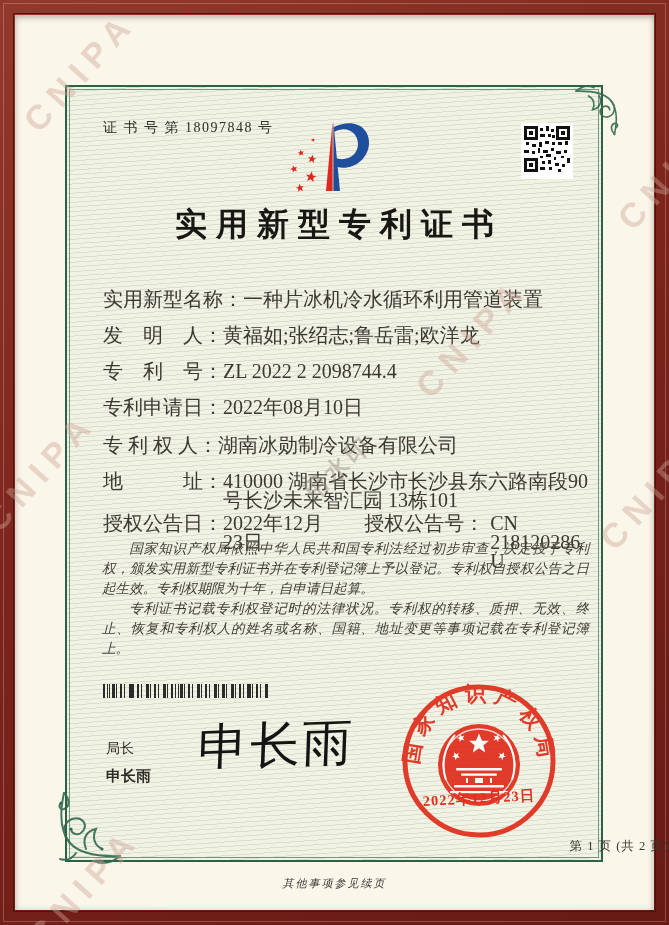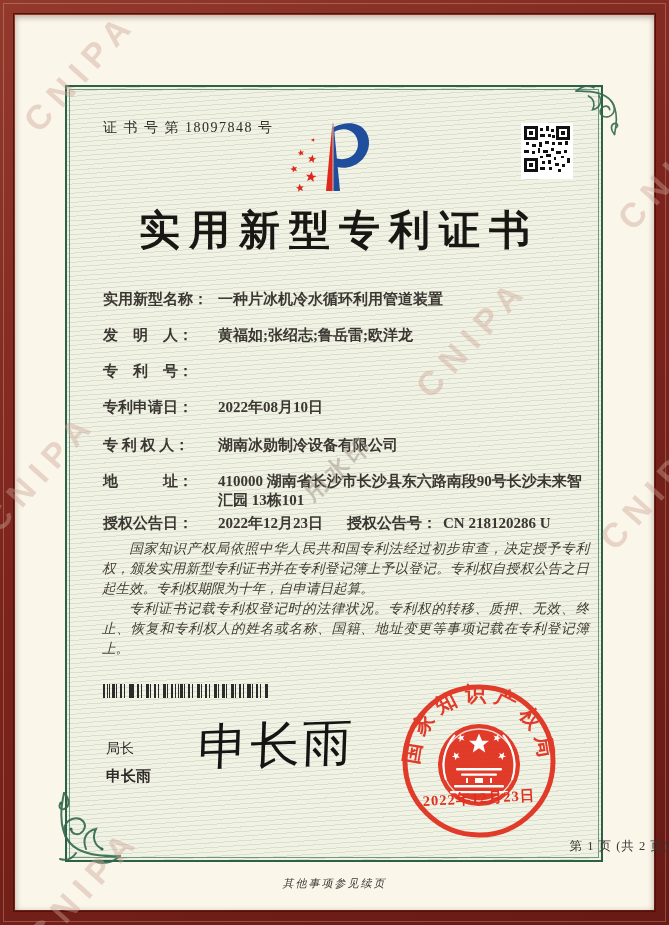--- a/index.html
+++ b/index.html
@@ -28,28 +28,28 @@
 
   .abs{position:absolute;}
   .cert-no{left:103px;top:119px;font-size:14px;letter-spacing:1.5px;color:#2e2b28;}
 
   
   .logo{left:288px;top:114px;}
   .qr{left:521px;top:123px;background:#fff;padding:2px;}
 
   .title{
     left:0;right:0;top:203px;text-align:center;
-    font-size:41px;font-weight:700;letter-spacing:9px;padding-left:9px;
+    font-size:32px;font-weight:700;letter-spacing:9px;padding-left:9px;
     color:#191714;
   }
 
   
   .fields{left:103px;top:290px;width:486px;}
   .field-row{position:absolute;left:0;width:486px;display:flex;
-    font-size:15px;font-weight:700;color:#3b3732;line-height:19px;}
+    font-size:20px;font-weight:400;color:#3b3732;line-height:19px;}
   .field-label{flex:0 0 115px;white-space:nowrap;}
   .field-value{flex:1;}
   .dual .grp2{margin-left:24px;display:flex;}
   .dual .grp2 .field-label{flex:0 0 auto;margin-right:6px;}
 
   .body-text{left:102px;top:539px;width:487px;font-size:13.6px;line-height:20px;
     color:#403c35;text-align:justify;font-style:italic;}
   .body-text p{margin:0;text-indent:2em;}
 
   .barcode{left:103px;top:684px;width:166px;height:14px;
@@ -179,20 +179,21 @@
     <div class="field-row" style="top:0">
       <span class="field-label">实用新型名称：</span>
       <span class="field-value">一种片冰机冷水循环利用管道装置</span>
     </div>
     <div class="field-row" style="top:36px">
       <span class="field-label">发　明　人：</span>
       <span class="field-value">黄福如;张绍志;鲁岳雷;欧洋龙</span>
     </div>
     <div class="field-row" style="top:72px">
       <span class="field-label">专　利　号：</span>
+      <span class="field-value">ZL 2022 2 2098744.4</span>
     </div>
     <div class="field-row" style="top:108px">
       <span class="field-label">专利申请日：</span>
       <span class="field-value">2022年08月10日</span>
     </div>
     <div class="field-row" style="top:146px">
       <span class="field-label">专 利 权 人：</span>
       <span class="field-value">湖南冰勋制冷设备有限公司</span>
     </div>
     <div class="field-row" style="top:182px">

